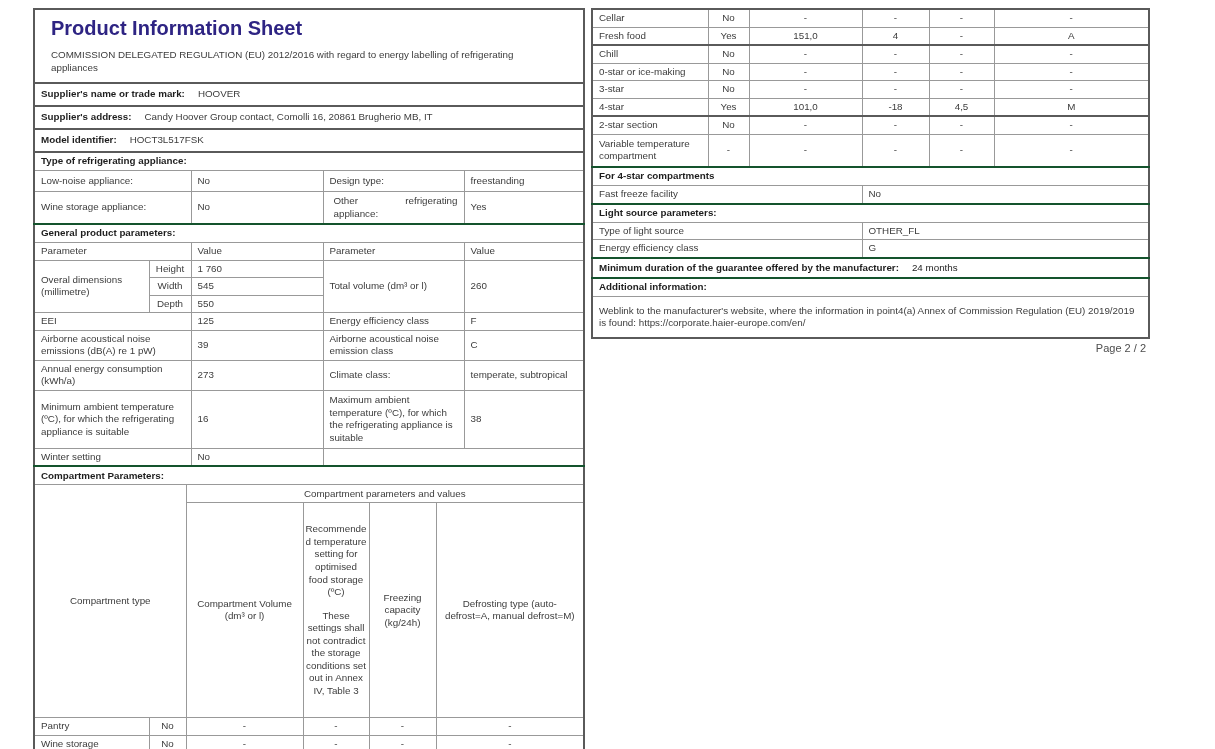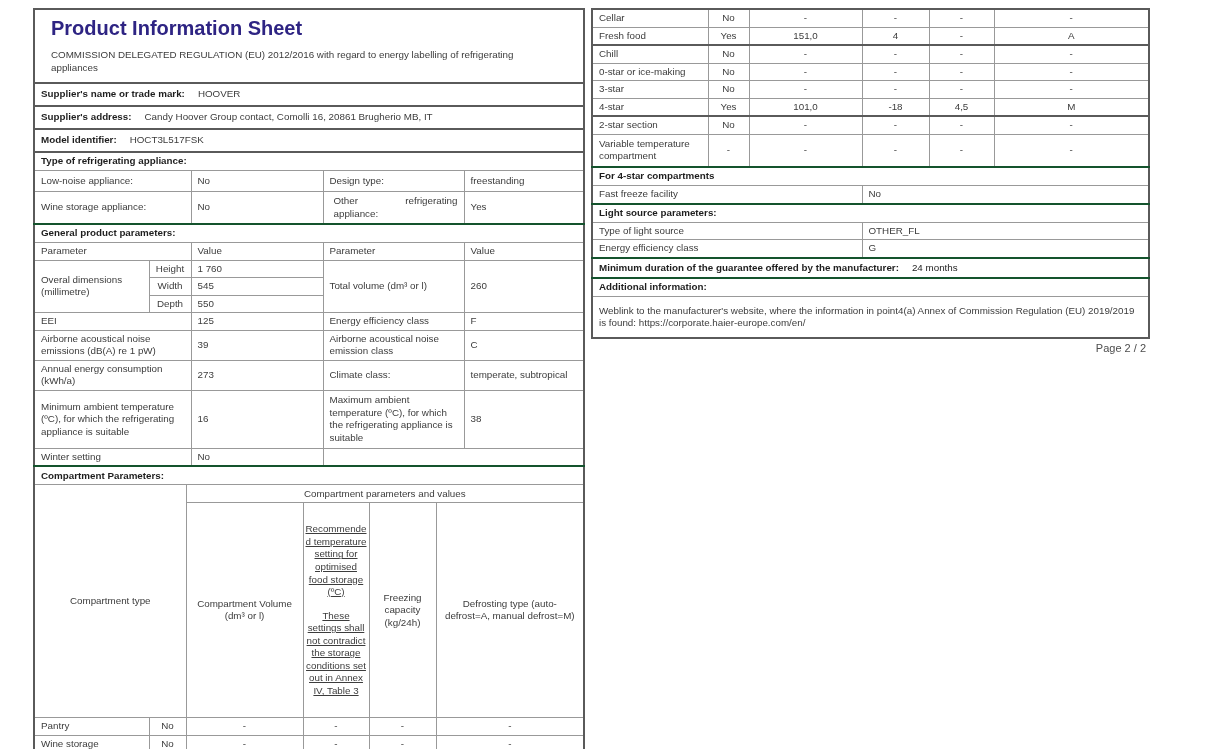--- a/index.html
+++ b/index.html
@@ -179,21 +179,21 @@
 
     <tr class="sec">
       <td colspan="9" class="h-sec">Compartment Parameters:</td>
     </tr>
     <tr>
       <td colspan="2" rowspan="2" class="hdrc">Compartment type</td>
       <td colspan="7" class="hdrc h-cphdr">Compartment parameters and values</td>
     </tr>
     <tr>
       <td colspan="2" class="hdrc h-bighdr">Compartment Volume (dm³ or l)</td>
-      <td colspan="2" class="hdrc" style="padding:1px 2px;text-decoration:underline;">
+      <td colspan="2" class="hdrc" style="padding:1px 2px;">
         <div>Recommended temperature setting for optimised food storage (ºC)</div>
         <div class="temp-note">These settings shall not contradict the storage conditions set out in Annex IV, Table 3</div>
       </td>
       <td class="hdrc" style="padding:1px 3px;">Freezing capacity (kg/24h)</td>
       <td colspan="2" class="hdrc">Defrosting type (auto-defrost=A, manual defrost=M)</td>
     </tr>
     <tr>
       <td class="h-data">Pantry</td>
       <td class="c">No</td>
       <td colspan="2" class="c">-</td>

